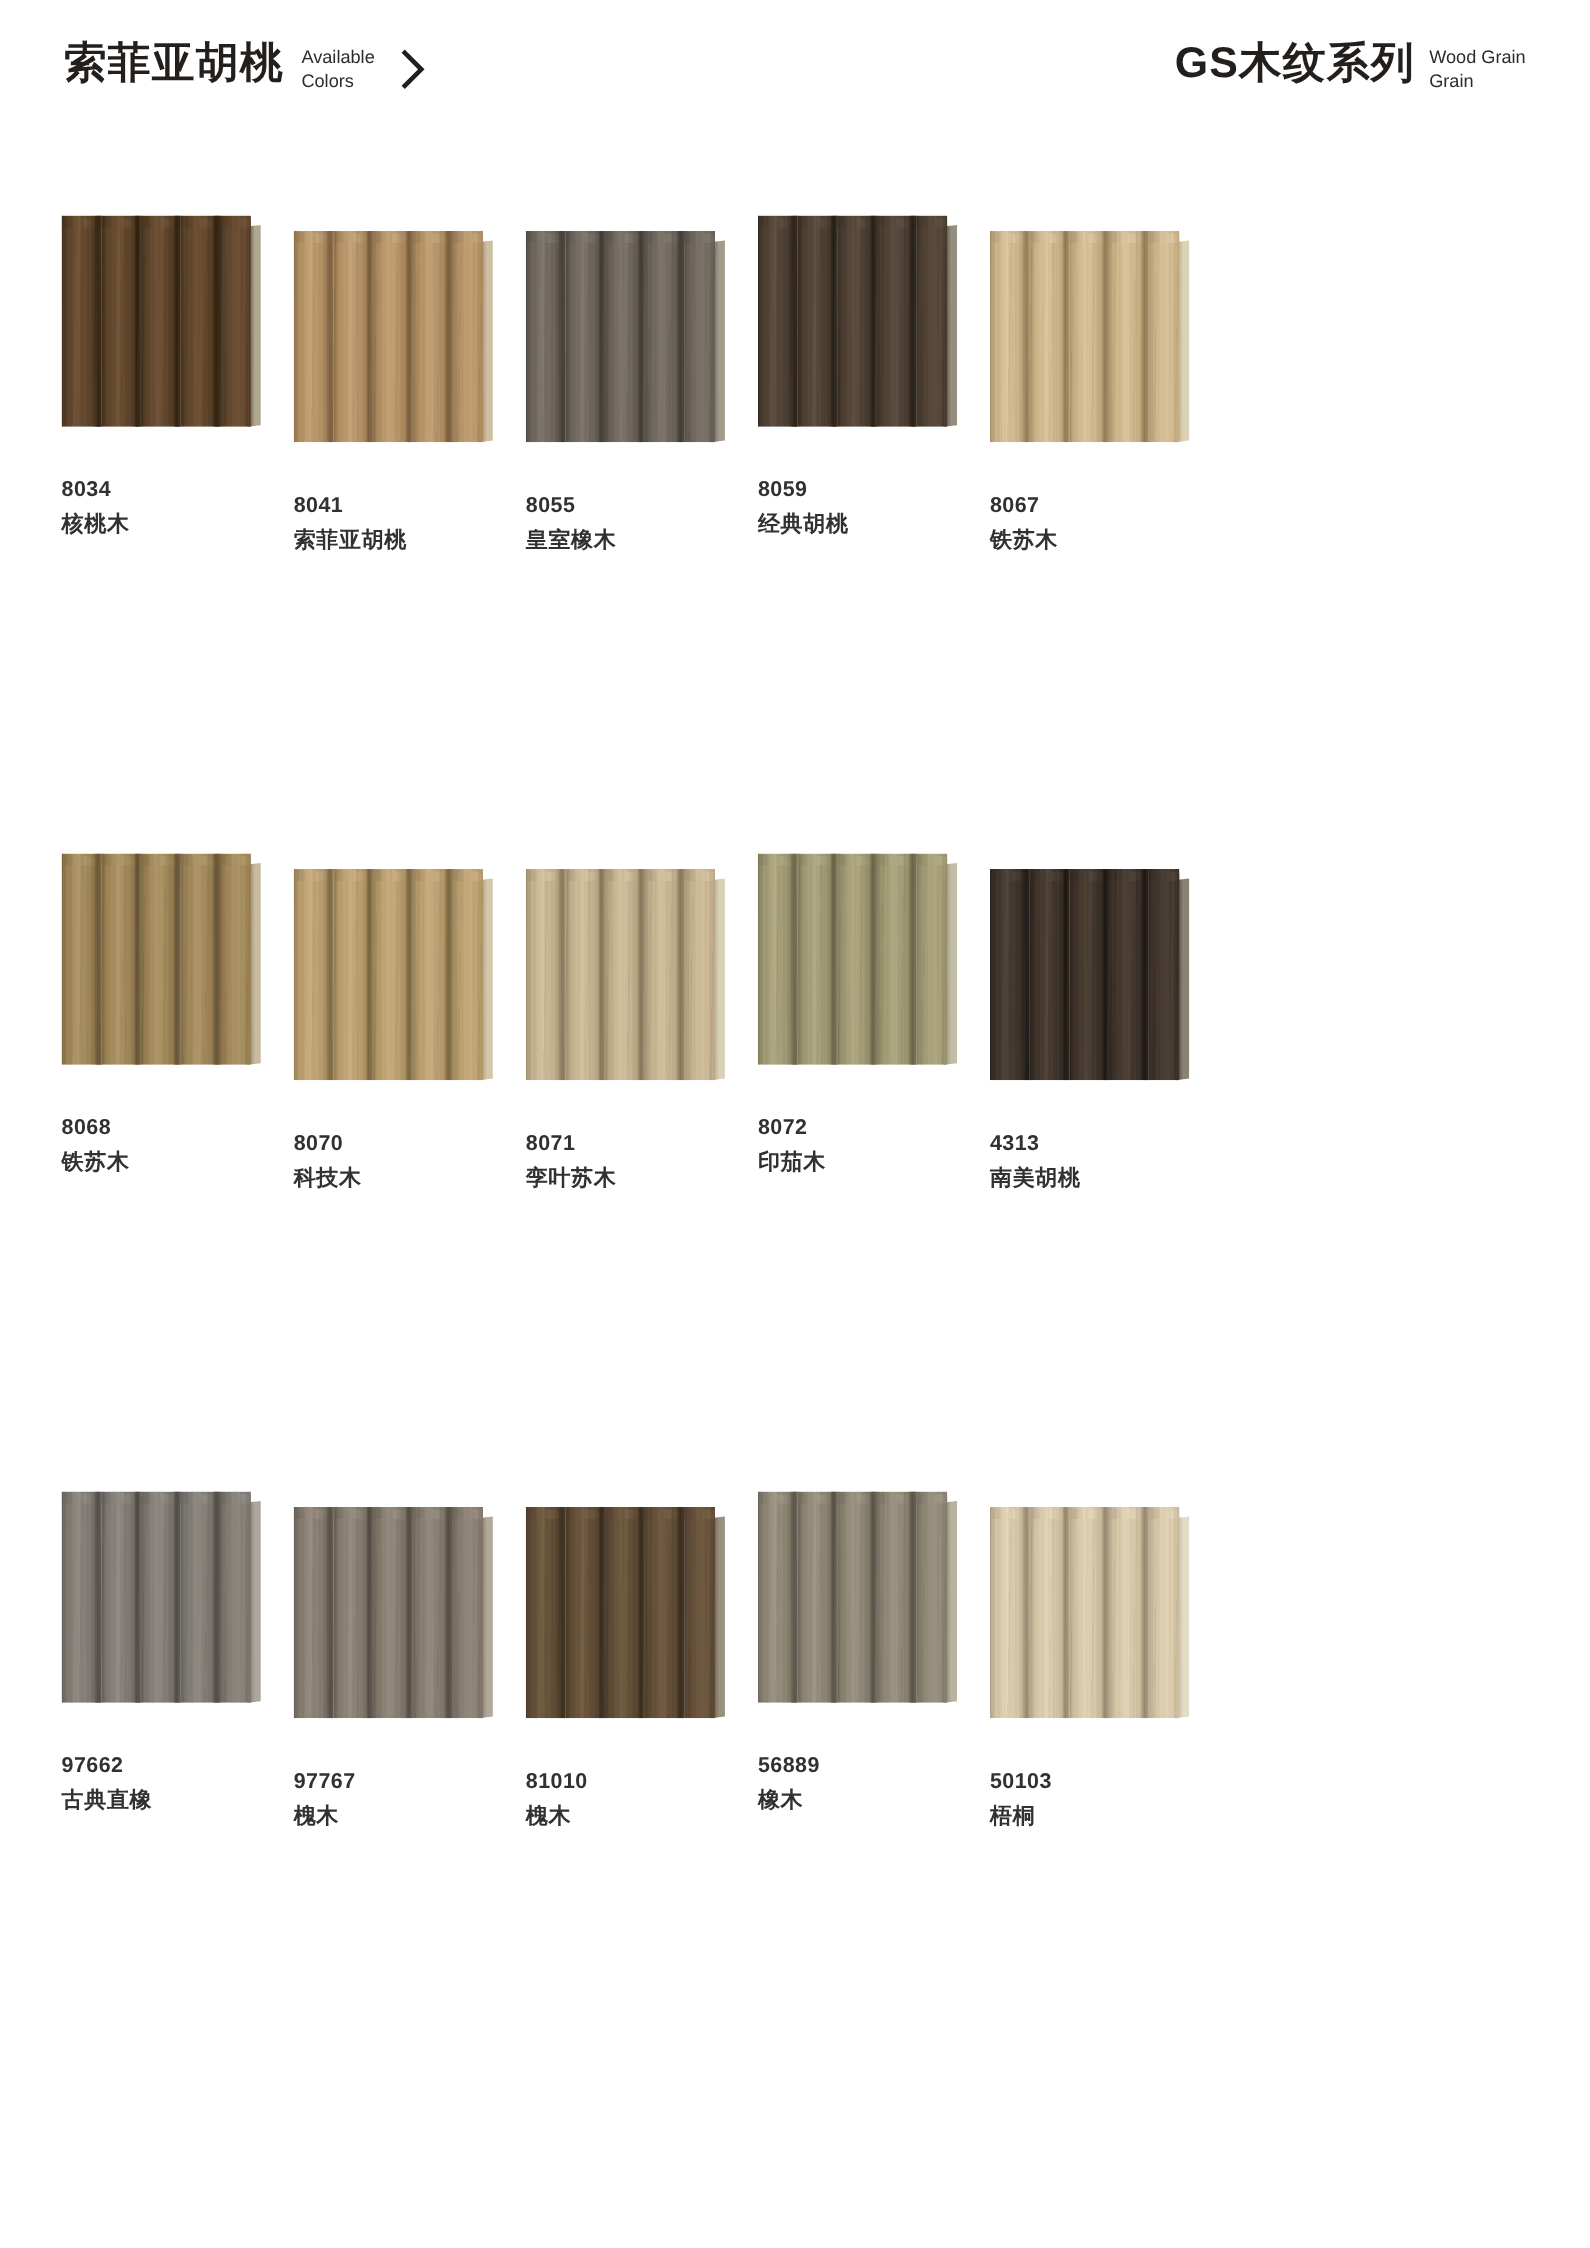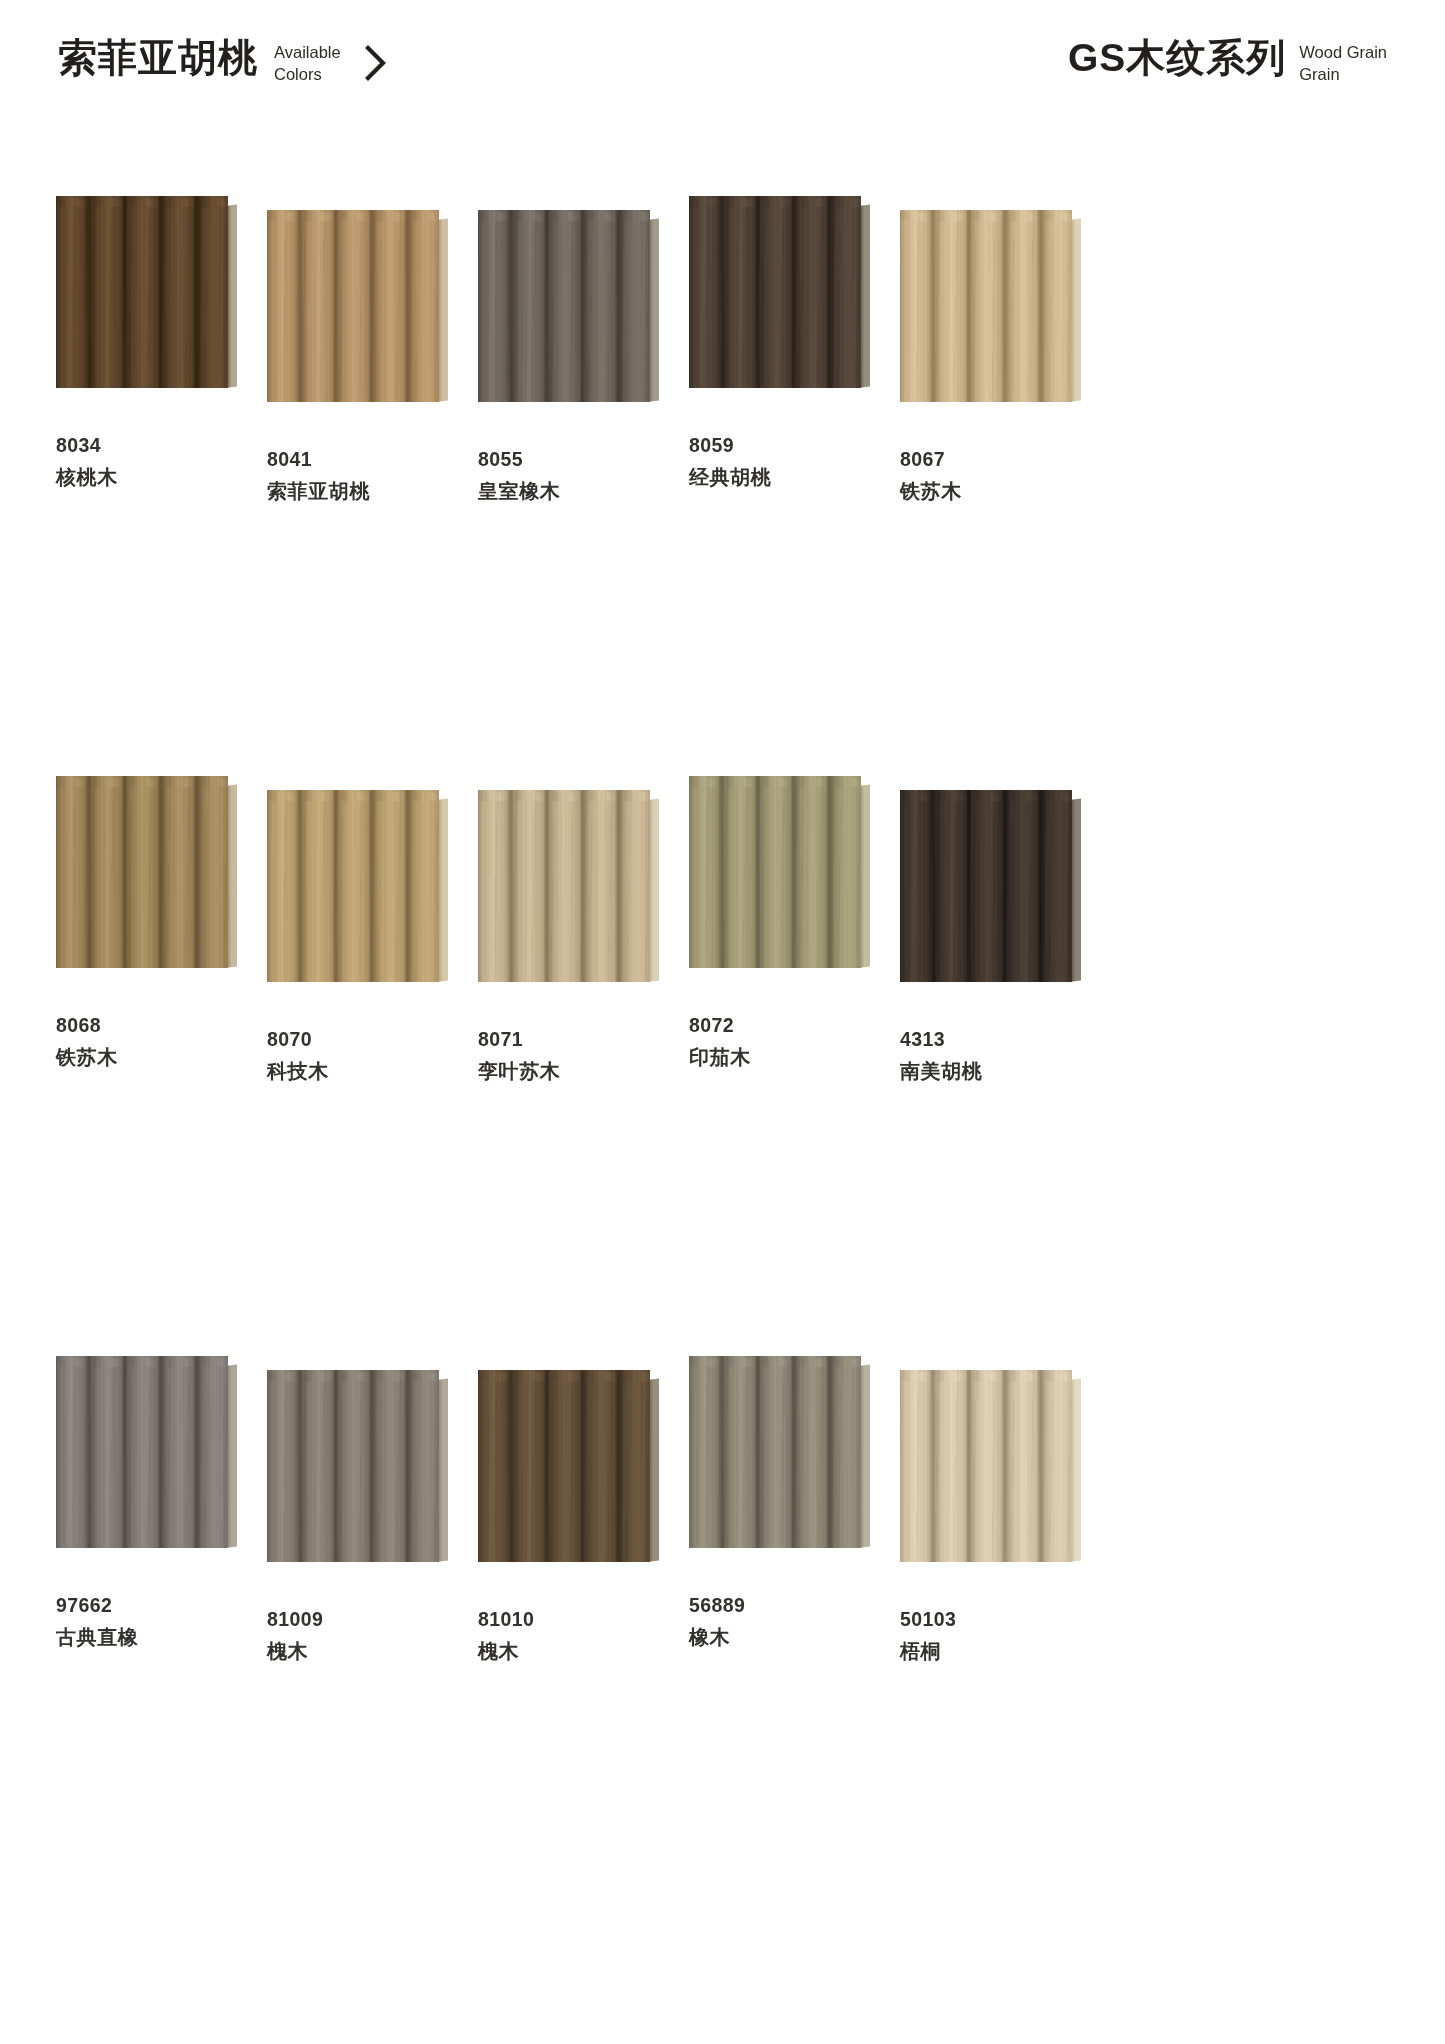--- a/index.html
+++ b/index.html
@@ -571,21 +571,21 @@
             <div class="groove" style="background: linear-gradient(90deg, rgba(0, 0, 0, 0) 0%, rgb(86, 79, 70) 45%, rgb(86, 79, 70) 70%, rgb(104, 95, 85) 100%);"></div>
           </div>
           <div class="slat" style="left: 144px; background: linear-gradient(90deg, rgb(104, 95, 85) 0%, rgb(130, 120, 108) 14%, rgb(149, 138, 125) 42%, rgb(130, 120, 108) 72%, rgb(104, 95, 85) 100%);">
             <div class="top-bevel" style="background: linear-gradient(90deg, rgb(104, 95, 85) 0%, rgb(147, 136, 123) 35%, rgb(149, 138, 125) 60%, rgb(104, 95, 85) 100%); clip-path: polygon(0px 0px, 100% 38%, 100% 100%, 0px 100%);"></div>
           </div>
           <div class="grain"></div>
           <div class="grain2"></div>
         </div>
       </div>
       <div class="label">
-        <div class="code">81009</div>
+        <div class="code">97767</div>
         <div class="name">槐木</div>
       </div>
     </div>
     <div class="cell">
       <div class="sample">
         <div class="panel-side" style="background: linear-gradient(90deg, rgb(74, 58, 40) 0%, rgb(142, 131, 112) 55%, rgb(142, 131, 112) 100%);"></div>
         <div class="panel-face">
           <div class="slat" style="left: 0px; background: linear-gradient(90deg, rgb(74, 58, 40) 0%, rgb(94, 74, 51) 14%, rgb(113, 91, 64) 42%, rgb(94, 74, 51) 72%, rgb(74, 58, 40) 100%);">
             <div class="top-bevel" style="background: linear-gradient(90deg, rgb(74, 58, 40) 0%, rgb(111, 89, 64) 35%, rgb(113, 91, 64) 60%, rgb(74, 58, 40) 100%); clip-path: polygon(0px 0px, 100% 38%, 100% 100%, 0px 100%);"></div>
             <div class="groove" style="background: linear-gradient(90deg, rgba(0, 0, 0, 0) 0%, rgb(59, 46, 31) 45%, rgb(59, 46, 31) 70%, rgb(74, 58, 40) 100%);"></div>

